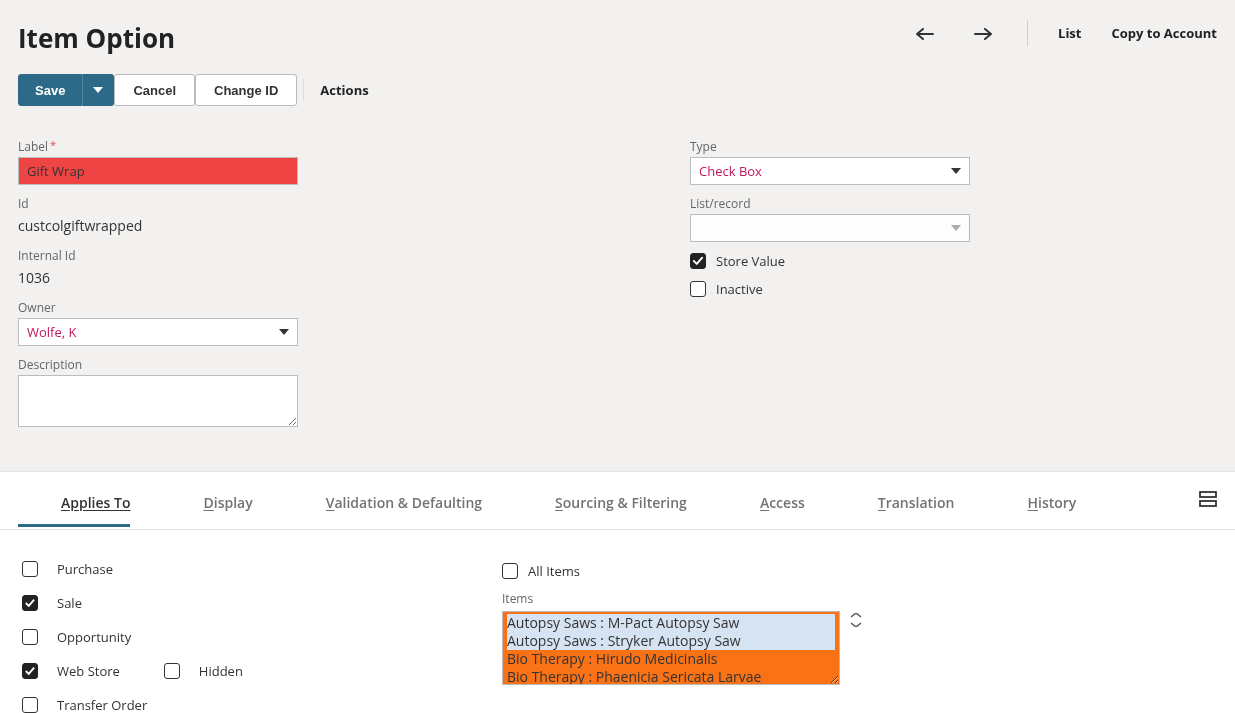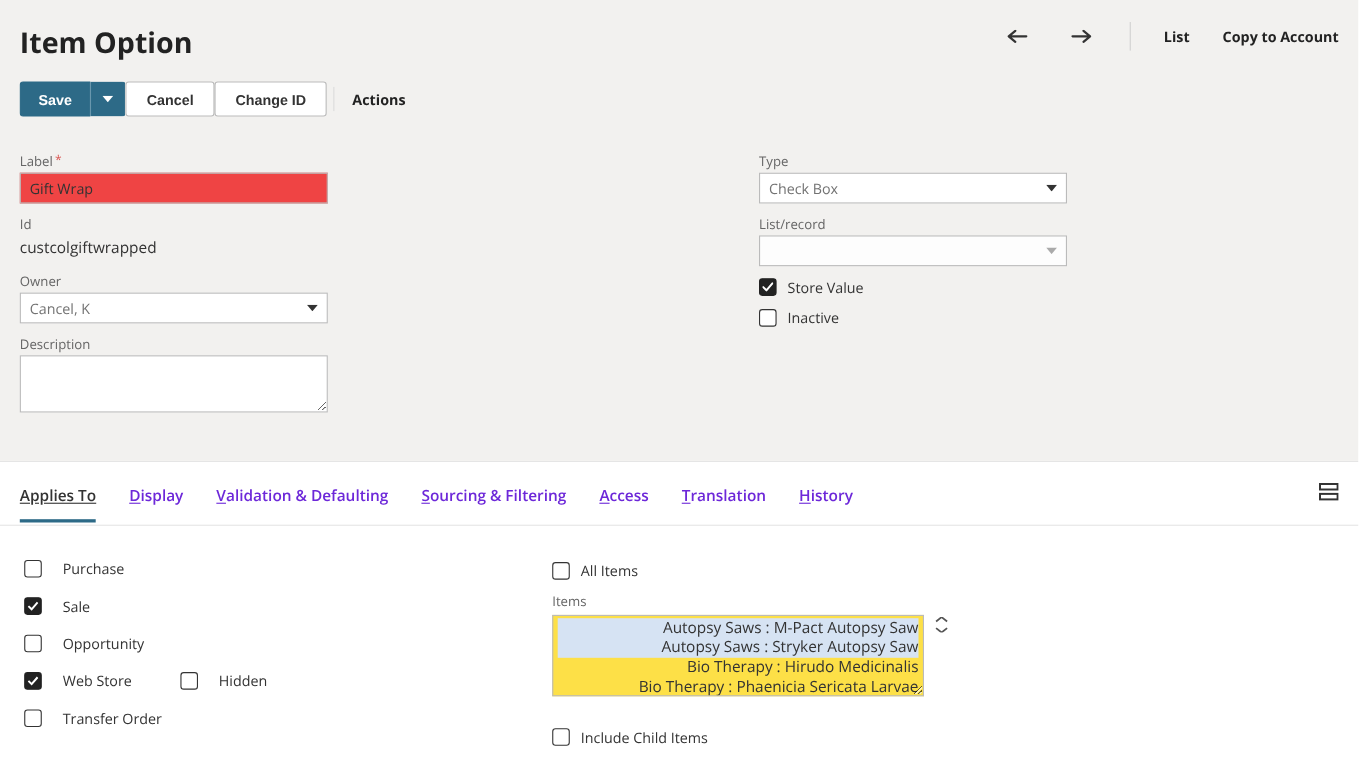--- a/index.html
+++ b/index.html
@@ -131,21 +131,21 @@
     color: #333;
     font-family: inherit;
   }
   .sel-input {
     width: 280px;
     height: 28px;
     border: 1px solid #bbbbbb;
     background: #ffffff;
     padding: 0 8px;
     font-size: 13px;
-    color: #737373;
+    color: #be185d;
     display: flex;
     align-items: center;
     justify-content: space-between;
     cursor: pointer;
   }
   .sel-input svg { fill: #333; }
   .sel-disabled { background: #fdfdfd; }
   .sel-disabled svg { fill: #aaa; }
   .ro-value { font-size: 14px; color: #333; padding: 2px 0; }
   .textarea {
@@ -188,27 +188,27 @@
     display: flex;
     align-items: center;
     padding: 0 18px;
     gap: 30px;
     border-bottom: 1px solid #e5e5e5;
     position: relative;
     height: 58px;
   }
   .tab {
     font-weight: 600;
-    color: #6d28d9;
+    color: #737373;
     cursor: pointer;
     padding: 18px 0 14px 0;
     position: relative;
     font-size: 14px;
   }
-  .tab .ul { text-decoration: underline; text-underline-offset: 2px; }
+  .tab .ul { text-decoration: underline; text-underline-offset: 2px; margin-left: 43px; }
   .tab.active {
     color: #333;
   }
   .tab.active::after {
     content: "";
     position: absolute;
     left: 0; right: 0; bottom: -1px;
     height: 3px; background: #2d6a87;
   }
   .tabs-right-icon {
@@ -226,27 +226,26 @@
   .tc-left { width: 440px; }
   .tc-right { flex: 1; }
   .cb-list .checkbox-row { margin: 8px 0 16px 0; gap: 19px; }
   .inline-pair { display: flex; align-items: center; gap: 14px; }
 
   .items-label { font-size: 12px; color: #666666; margin: 6px 0 4px 0; display:block; }
   .items-row { display: flex; align-items: flex-start; gap: 10px; }
   .multisel {
     width: 338px; height: 74px;
     border: 1px solid #bbbbbb;
-    background: #fde047;
+    background: #f97316;
     overflow: hidden;
     padding: 2px 4px;
     font-size: 14px;
     line-height: 18px;
     resize: both;
-    text-align: right;
   }
   .multisel .opt { white-space: nowrap; cursor: pointer; }
   .multisel .opt.selected { background: #d6e3f3; }
   .expand-icon { cursor: pointer; color: #555; padding-top: 2px; }
 </style>
 </head>
 <body>
 
 <div class="page">
 
@@ -290,23 +289,27 @@
     <div class="col col-left">
       <div class="field">
         <span class="field-label req">Label</span>
         <input class="txt-input" value="Gift Wrap" style="">
       </div>
       <div class="field">
         <span class="field-label">Id</span>
         <div class="ro-value">custcolgiftwrapped</div>
       </div>
       <div class="field">
+        <span class="field-label">Internal Id</span>
+        <div class="ro-value">1036</div>
+      </div>
+      <div class="field">
         <span class="field-label">Owner</span>
         <div class="sel-input">
-          <span>Cancel, K</span>
+          <span>Wolfe, K</span>
           <svg width="10" height="6" viewBox="0 0 10 6">
               <path d="M0 0 L5 6 L10 0 Z"></path>
             </svg>
         </div>
       </div>
       <div class="field">
         <span class="field-label">Description</span>
         <textarea class="textarea" style=""></textarea>
       </div>
     </div>

